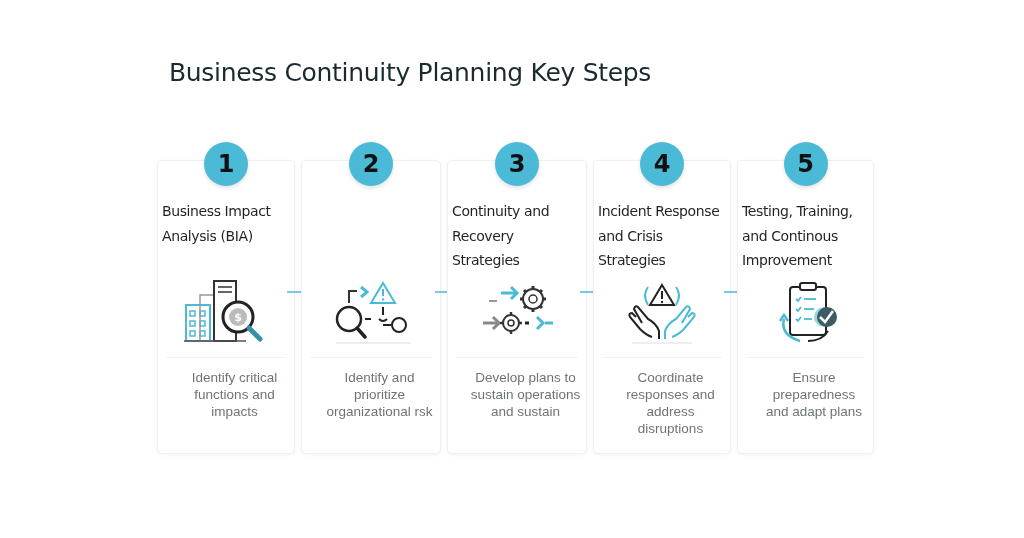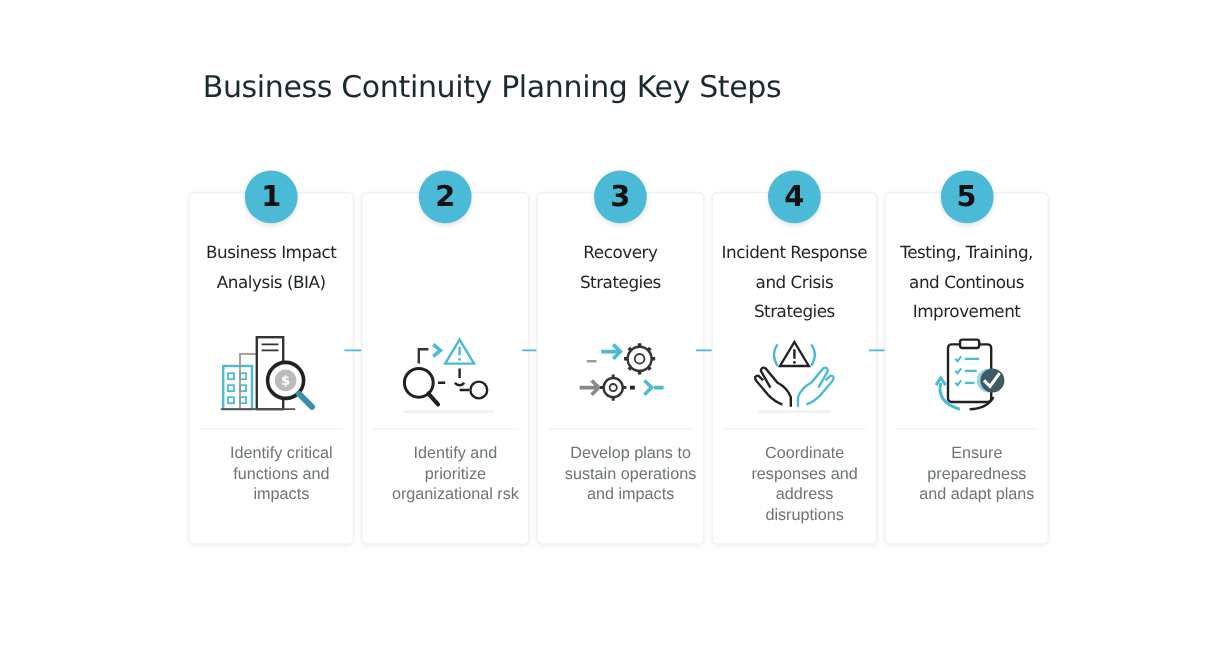--- a/index.html
+++ b/index.html
@@ -24,21 +24,21 @@
     position:absolute; top:-19px; left:50%; transform:translateX(-50%);
     width:44px; height:44px; border-radius:50%;
     background:#4bbad6;
     box-shadow:0 2px 4px rgba(0,0,0,0.12);
     display:flex; align-items:center; justify-content:center;
     font-family:"DejaVu Sans", sans-serif; font-weight:bold;
     font-size:24px; color:#111;
   }
   .head {
     position:absolute; top:38px; left:4px; right:4px;
-    text-align:center; font-family:"DejaVu Sans", sans-serif;
+    font-family:"DejaVu Sans", sans-serif;
     font-size:14px; line-height:24.5px; color:#1d2326;
     letter-spacing:-0.4px;
   }
   .iconbox {
     position:absolute; top:112px; left:8px; right:8px; height:84px;
     border-bottom:1px solid #f0f1f2;
     display:flex; align-items:center; justify-content:center;
   }
   .desc {
     position:absolute; top:208px; left:21px; right:4px;
@@ -119,20 +119,21 @@
 </div>
 
 <svg class="arrow" style="left:433px;" viewBox="0 0 26 12">
     <line x1="2" y1="6" x2="22" y2="6" stroke="#4bbad6" stroke-width="1.5"></line>
     <polyline points="17,2 22,6 17,10" fill="none" stroke="#4bbad6" stroke-width="1.5"></polyline>
   </svg>
 
 <div class="card" style="left:447px;width:138px;">
   <div class="badge">3</div>
   <div class="head">
+    <div>Continuity and</div>
     <div>Recovery</div>
     <div>Strategies</div>
   </div>
   <div class="iconbox">
     <svg width="100" height="76" viewBox="0 0 100 76">
       <line x1="34" y1="16" x2="48" y2="16" stroke="#4bbad6" stroke-width="3"></line>
       <polyline points="44,10 50,16 44,22" fill="none" stroke="#4bbad6" stroke-width="3"></polyline>
       <line x1="22" y1="24" x2="30" y2="24" stroke="#999" stroke-width="2"></line>
       <g transform="translate(66,22)">
         <circle r="10" fill="none" stroke="#333" stroke-width="2"></circle>
@@ -161,21 +162,21 @@
           </g>
       </g>
       <line x1="58" y1="46" x2="62" y2="46" stroke="#222" stroke-width="3"></line>
       <polyline points="70,40 76,46 70,52" fill="none" stroke="#4bbad6" stroke-width="3"></polyline>
       <line x1="78" y1="46" x2="86" y2="46" stroke="#4bbad6" stroke-width="3"></line>
     </svg>
   </div>
   <div class="desc">
     <div>Develop plans to</div>
     <div>sustain operations</div>
-    <div>and impacts</div>
+    <div>and sustain</div>
   </div>
 </div>
 
 <svg class="arrow" style="left:578px;" viewBox="0 0 26 12">
     <line x1="2" y1="6" x2="22" y2="6" stroke="#4bbad6" stroke-width="1.5"></line>
     <polyline points="17,2 22,6 17,10" fill="none" stroke="#4bbad6" stroke-width="1.5"></polyline>
   </svg>
 
 <div class="card" style="left:593px;width:136px;">
   <div class="badge">4</div>

